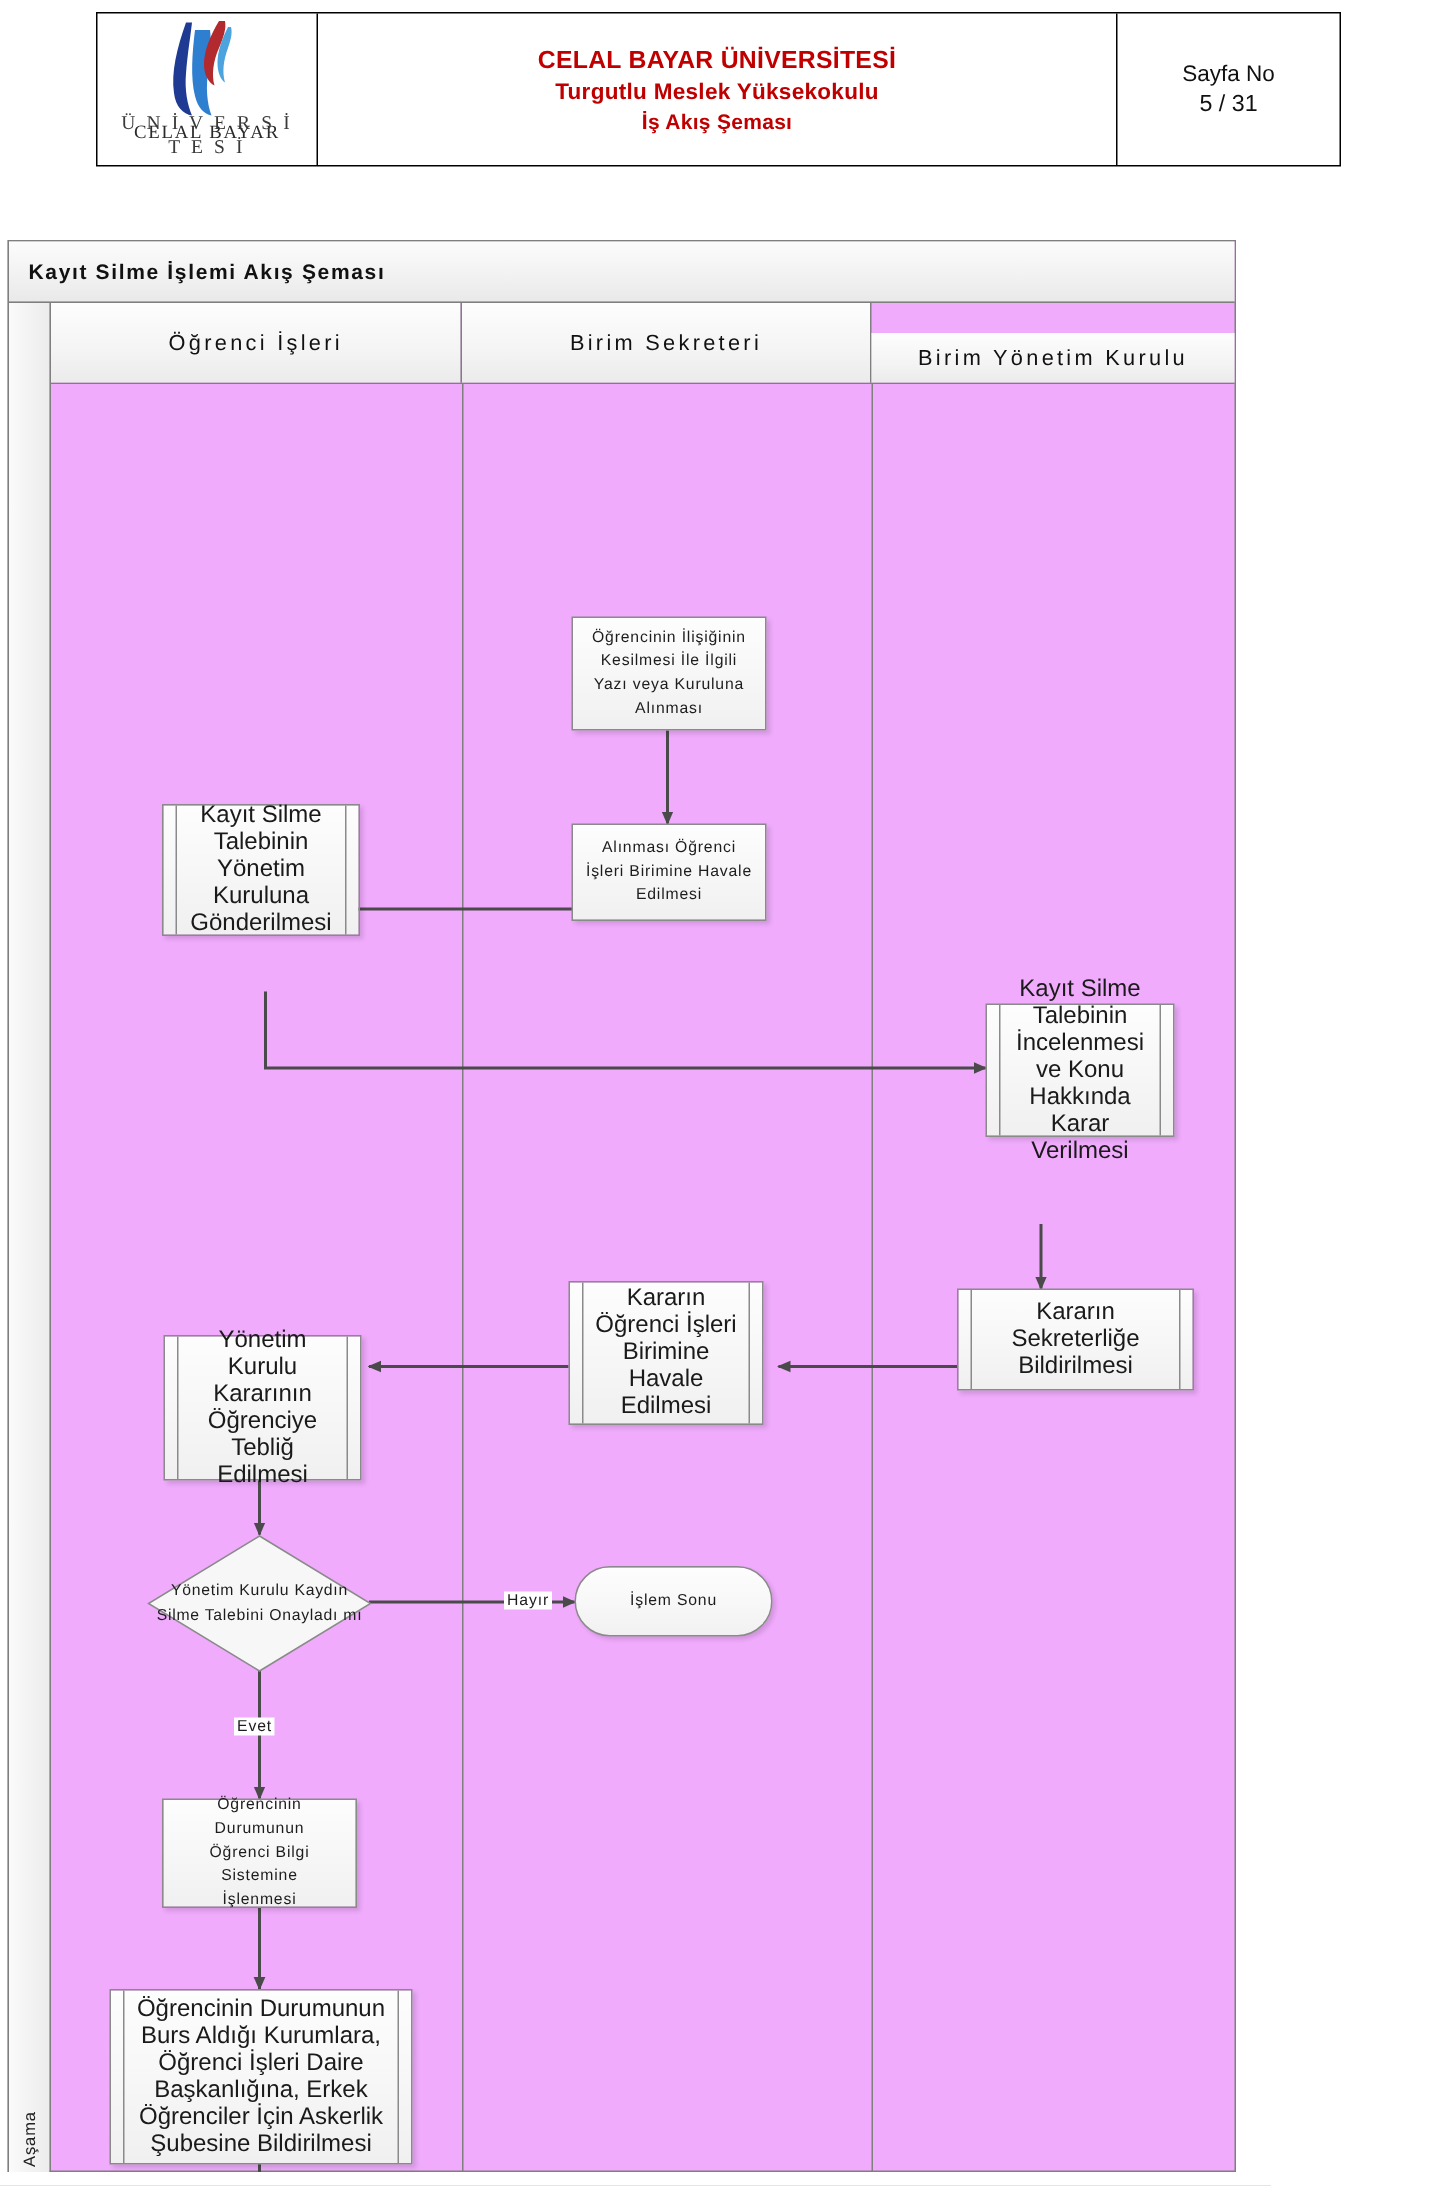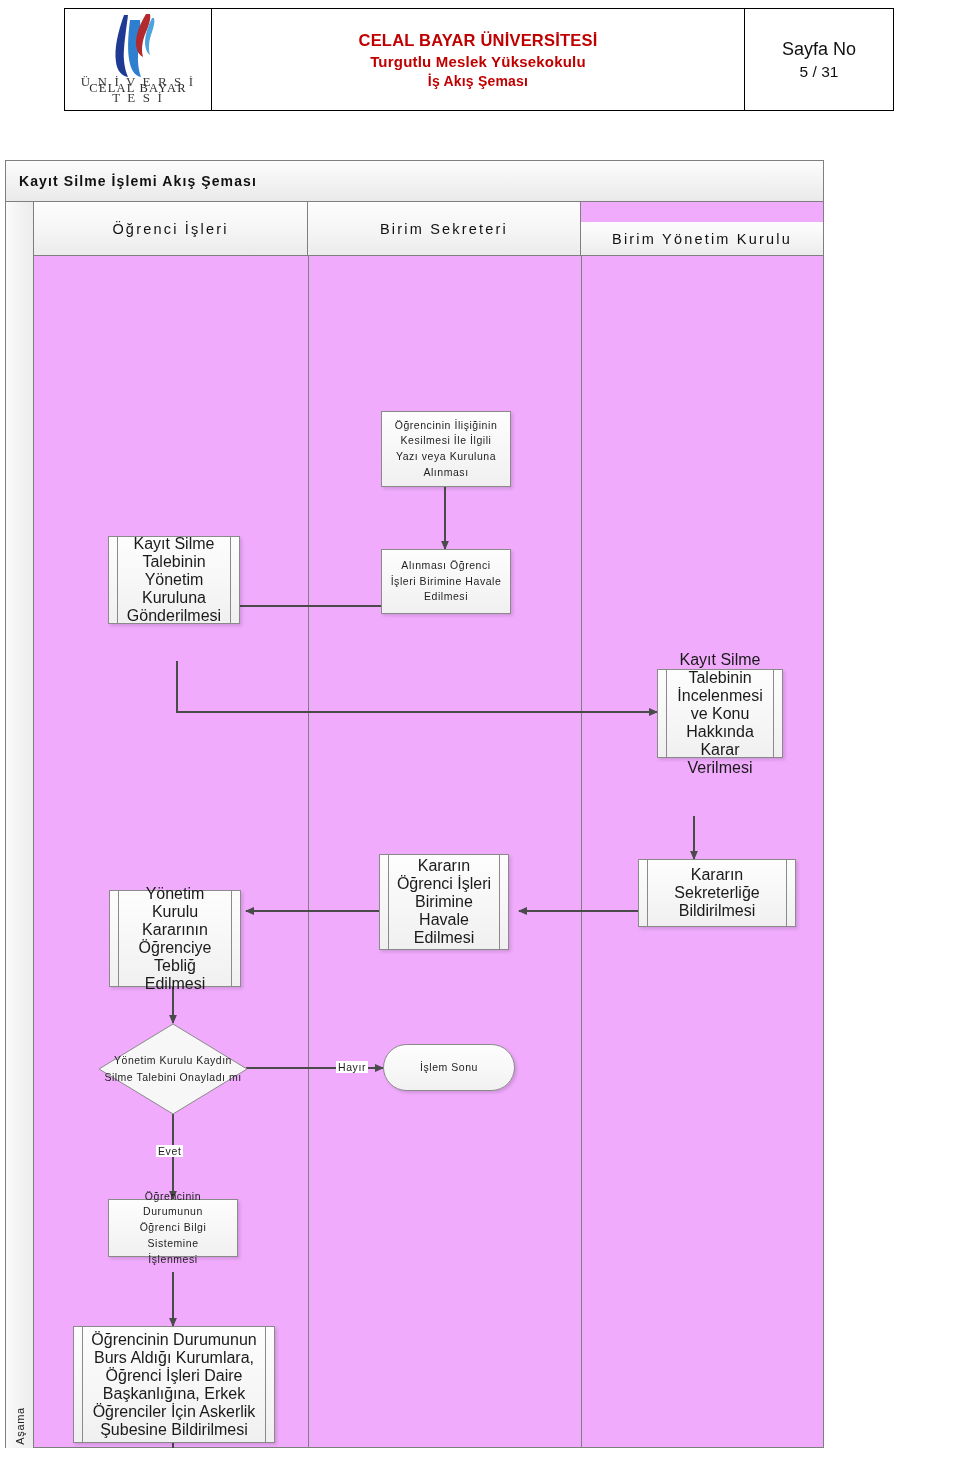--- a/index.html
+++ b/index.html
@@ -50,21 +50,21 @@
     box-sizing:border-box;
   }
   .hdr-title .t1{font-size:16.5px;font-weight:bold;color:#c00000;letter-spacing:.2px;}
   .hdr-title .t2{font-size:15px;font-weight:bold;color:#c00000;letter-spacing:.2px;}
   .hdr-title .t3{font-size:14px;font-weight:bold;color:#c00000;letter-spacing:.2px;}
   .hdr-page{
     width:148px;
     display:flex;flex-direction:column;align-items:center;justify-content:center;
     gap:3px;
   }
-  .hdr-page .p1{font-size:18px;color:#111;}
+  .hdr-page .p1{font-size:15px;color:#111;}
   .hdr-page .p2{font-size:15.5px;color:#111;}
 
   
   .chart{
     position:absolute;left:5px;top:160px;width:819px;height:1288px;
     box-sizing:border-box;
     border:1px solid #7f7f7f;
     background:#f0abfc;
   }
   .title-band{
@@ -293,21 +293,21 @@
         </svg>
         <div class="dec-text">
             <span>Yönetim Kurulu Kaydın Silme Talebini Onayladı mı</span>
           </div>
       </div>
 
       <div class="node term" style="left:349px;top:788px;width:132px;height:47px;">
         <span>İşlem Sonu</span>
       </div>
 
-      <div class="node proc" style="left:74px;top:943px;width:130px;height:58px;padding:0 22px;">
+      <div class="node proc" style="left:74px;top:943px;width:130px;height:73px;padding:0 22px;">
         <span>Öğrencinin Durumunun Öğrenci Bilgi Sistemine İşlenmesi</span>
       </div>
 
       <div class="predef" style="left:39px;top:1070px;width:200px;height:115px;">
         <div class="inner">
             <span>Öğrencinin Durumunun Burs Aldığı Kurumlara, Öğrenci İşleri Daire Başkanlığına, Erkek Öğrenciler İçin Askerlik Şubesine Bildirilmesi</span>
           </div>
       </div>
 
       <div class="edge-label" style="left:264px;top:805px;margin-left:38px;">Hayır</div>

